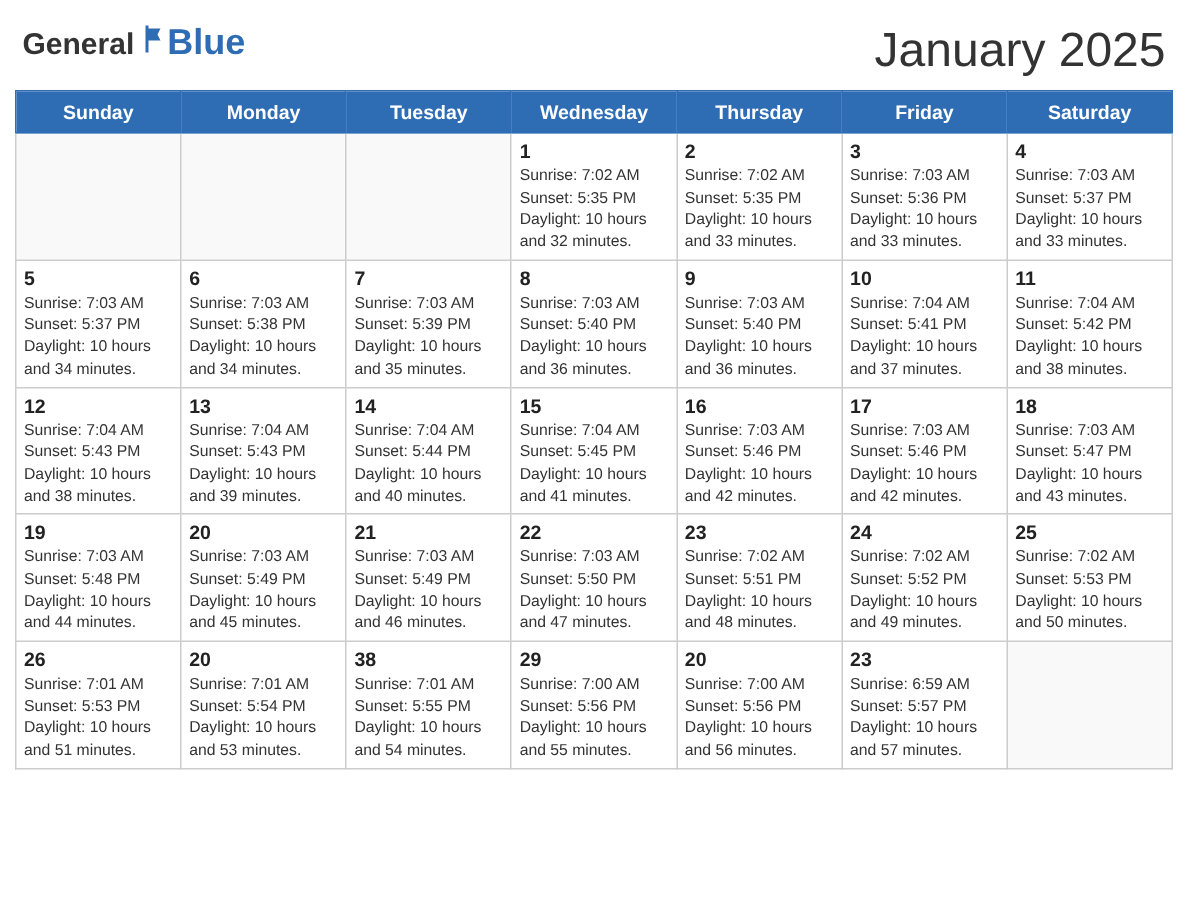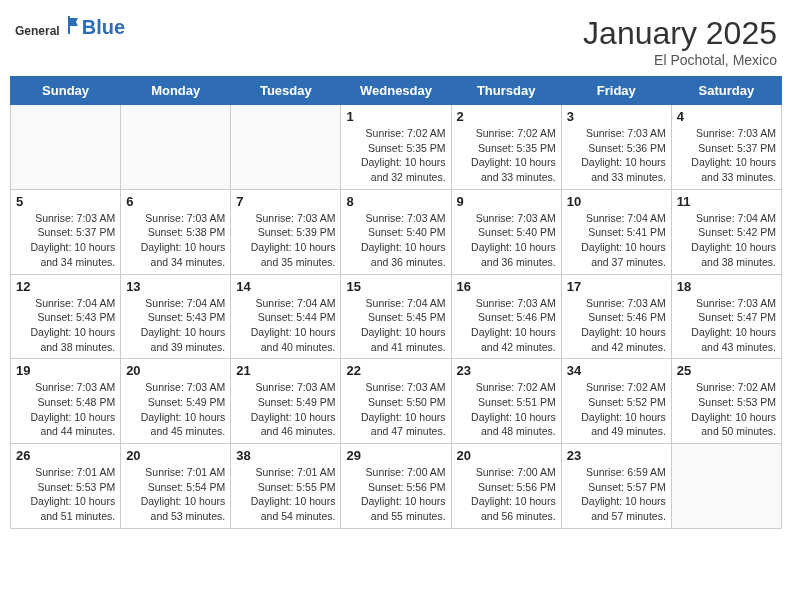--- a/index.html
+++ b/index.html
@@ -15,37 +15,36 @@
       justify-content: space-between;
       align-items: flex-start;
       margin-bottom: 8px;
       padding: 5px 5px 0 5px;
     }
     .logo {
       display: flex;
       align-items: center;
     }
     .logo-text-general {
-      font-size: 12px;
+      font-size: 20px;
       font-weight: bold;
       color: #333;
       margin-top: 10px;
     }
     .logo-text-blue {
-      font-size: 20px;
+      font-size: 24px;
       font-weight: bold;
       color: #2e6db4;
     }
     .logo-icon {
       width: 20px;
       height: 20px;
       margin-left: 2px;
     }
     .title-block {
-      text-align: right;
     }
     .calendar-title {
       font-size: 32px;
       color: #333;
       font-weight: normal;
     }
     .calendar-subtitle {
       font-size: 14px;
       color: #555;
     }
@@ -78,40 +77,38 @@
     .day-number {
       font-size: 13px;
       font-weight: bold;
       margin-bottom: 2px;
       color: #222;
     }
     .day-info {
       font-size: 10.5px;
       color: #333;
       line-height: 1.4;
-      text-align: right;
     }
   </style>
 </head>
 <body>
 
 <div class="header">
   <div class="logo">
     <div>
       <span class="logo-text-general">General</span><svg class="logo-icon" viewBox="0 0 20 20">
           <path d="M16 3 L8 3 L8 1 L6 1 L6 19 L8 19 L8 11 L16 11 L14 7 Z" fill="#2e6db4"></path>
         </svg>
     </div>
     <div>
       <span class="logo-text-blue">Blue</span>
     </div>
   </div>
   <div class="title-block">
     <div class="calendar-title">January 2025</div>
-    <div class="calendar-subtitle">El Pochotal, Mexico</div>
   </div>
 </div>
 
 <table class="calendar">
   <thead>
     <tr>
     <th>Sunday</th>
         <th>Monday</th>
         <th>Tuesday</th>
         <th>Wednesday</th>
@@ -217,21 +214,21 @@
         </td>
         <td>
           <div class="day-number">22</div>
           <div class="day-info">Sunrise: 7:03 AM<br>Sunset: 5:50 PM<br>Daylight: 10 hours and 47 minutes.</div>
         </td>
         <td>
           <div class="day-number">23</div>
           <div class="day-info">Sunrise: 7:02 AM<br>Sunset: 5:51 PM<br>Daylight: 10 hours and 48 minutes.</div>
         </td>
         <td>
-          <div class="day-number">34</div>
+          <div class="day-number">24</div>
           <div class="day-info">Sunrise: 7:02 AM<br>Sunset: 5:52 PM<br>Daylight: 10 hours and 49 minutes.</div>
         </td>
         <td>
           <div class="day-number">25</div>
           <div class="day-info">Sunrise: 7:02 AM<br>Sunset: 5:53 PM<br>Daylight: 10 hours and 50 minutes.</div>
         </td>
       </tr>
       <tr>
         <td>
           <div class="day-number">26</div>

